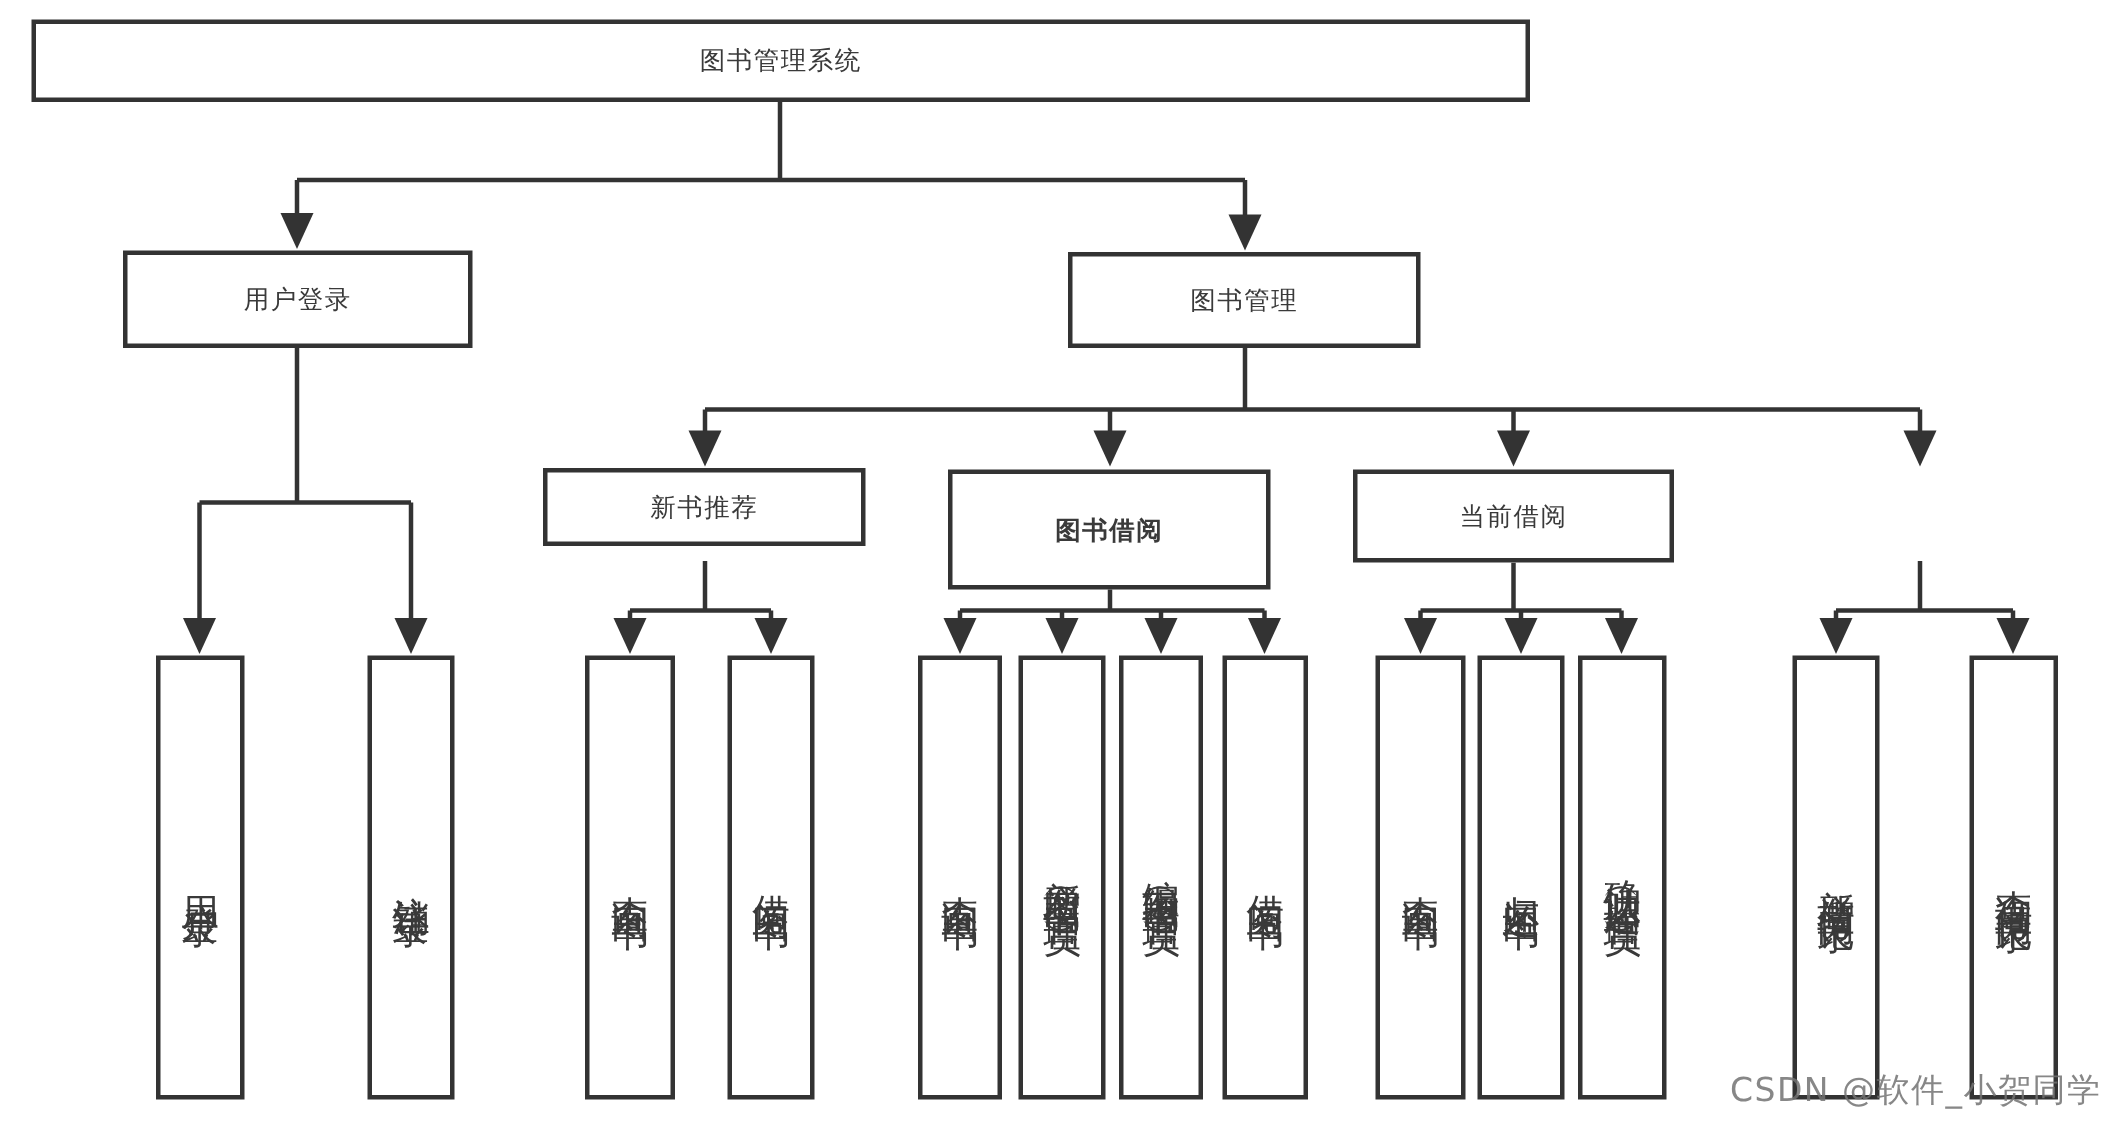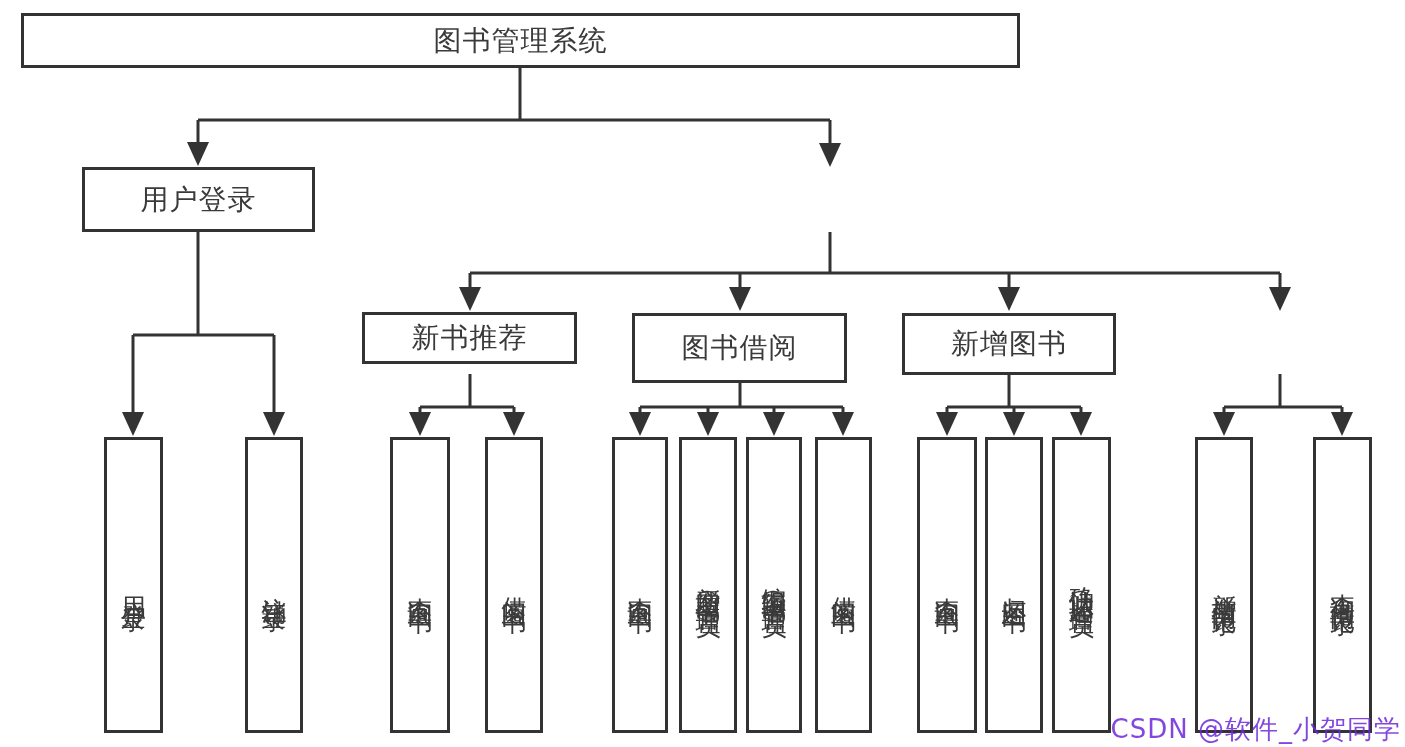--- a/index.html
+++ b/index.html
@@ -17,37 +17,37 @@
   .node{
     position:absolute;
     box-sizing:border-box;
     border:3px solid #333333;
     background:#ffffff;
     display:flex;
     align-items:center;
     justify-content:center;
     color:#3a3a3a;
   }
-  .node.h{font-size:28px;letter-spacing:1px;}
+  .node.h{font-size:17px;letter-spacing:1px;}
   .node.v{
     font-size:25px;
   }
   .node.v span{
     writing-mode:vertical-rl;
     text-orientation:mixed;
     letter-spacing:4px;
     line-height:1;
     white-space:nowrap;
   }
   .watermark{
     position:absolute;
     right:4px;
     top:712px;
-    font-size:26px;
-    color:#6d28d9;
+    font-size:22px;
+    color:#737373;
     opacity:0.85;
     white-space:nowrap;
     letter-spacing:1px;
   }
 </style>
 </head>
 <body>
 
 <div class="canvas">
 
@@ -127,29 +127,32 @@
     </g>
   </svg>
 
   <div class="node h" style="left:21px;top:13px;width:999px;height:55px;">
     <span>图书管理系统</span>
   </div>
 
   <div class="node h" style="left:82px;top:167px;width:233px;height:65px;">
     <span>用户登录</span>
   </div>
+  <div class="node h" style="left:712px;top:168px;width:235px;height:64px;">
+    <span>图书管理</span>
+  </div>
 
   <div class="node h" style="left:362px;top:312px;width:215px;height:52px;">
     <span>新书推荐</span>
   </div>
-  <div class="node h" style="left:632px;top:313px;width:215px;height:70px;">
+  <div class="node h" style="left:632px;top:313px;width:215px;height:80px;font-weight:bold;">
     <span>图书借阅</span>
   </div>
   <div class="node h" style="left:902px;top:313px;width:214px;height:62px;">
-    <span>新增图书</span>
+    <span>当前借阅</span>
   </div>
 
   <div class="node v" style="left:104px;top:437px;width:59px;height:296px;">
     <span>用户登录</span>
   </div>
   <div class="node v" style="left:245px;top:437px;width:58px;height:296px;">
     <span>注销登录</span>
   </div>
 
   <div class="node v" style="left:390px;top:437px;width:60px;height:296px;">

